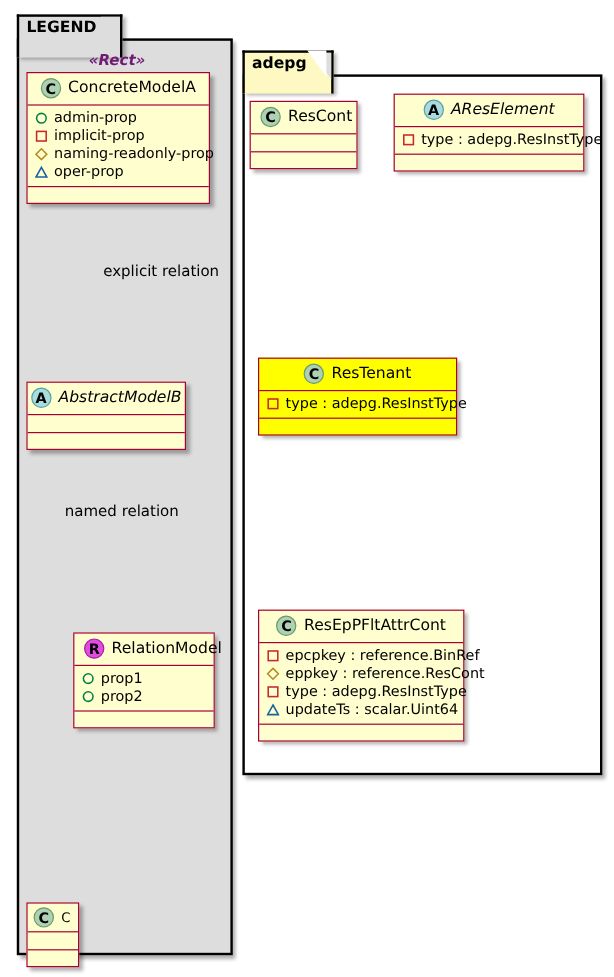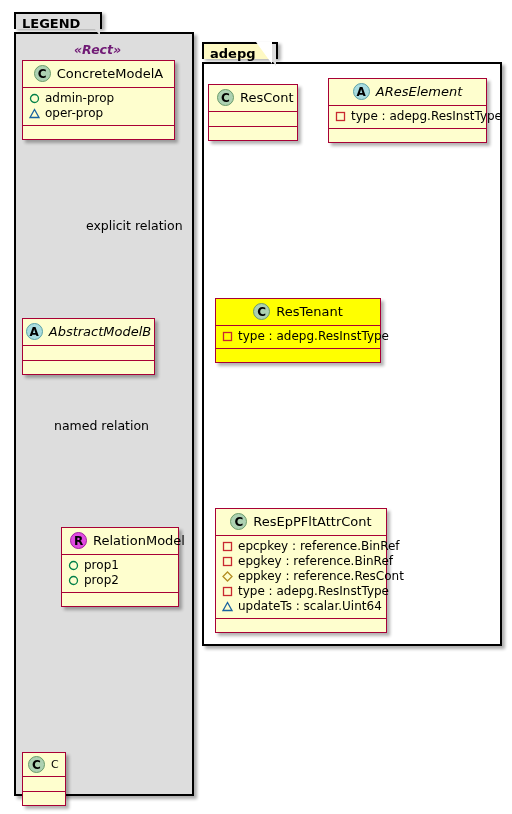--- a/index.html
+++ b/index.html
@@ -37,21 +37,21 @@
     left: 202px; top: 62px;
     width: 300px; height: 584px;
     background: #FFFFFF;
   }
   .pkg-tab {
     position: absolute;
     box-sizing: border-box;
     border: 2px solid #000000;
     border-bottom: none;
     background: #DDDDDD;
-    height: 17px;
+    height: 36px;
     line-height: 20px;
     padding: 0 20px 0 6px;
     font-size: 13px;
     font-weight: bold;
     color: #000000;
     white-space: nowrap;
     box-shadow: 3px 2px 3px rgba(0,0,0,0.3);
   }
   .pkg-tab::after {
     content: "";
@@ -198,20 +198,32 @@
     </div>
     <div class="cls-attrs">
       <div class="attr">
         <svg class="gl" viewBox="0 0 11 11">
             <circle cx="5.5" cy="5.5" r="4" fill="none" stroke="#038048" stroke-width="1.3"></circle>
           </svg>
         <span>admin-prop</span>
       </div>
       <div class="attr">
         <svg class="gl" viewBox="0 0 11 11">
+            <rect x="1.5" y="1.5" width="8" height="8" fill="none" stroke="#C82930" stroke-width="1.3"></rect>
+          </svg>
+        <span>implicit-prop</span>
+      </div>
+      <div class="attr">
+        <svg class="gl" viewBox="0 0 11 11">
+            <polygon points="5.5,1 10,5.5 5.5,10 1,5.5" fill="none" stroke="#B38D22" stroke-width="1.3"></polygon>
+          </svg>
+        <span>naming-readonly-prop</span>
+      </div>
+      <div class="attr">
+        <svg class="gl" viewBox="0 0 11 11">
             <polygon points="5.5,1.5 10,9.5 1,9.5" fill="none" stroke="#1963A0" stroke-width="1.3"></polygon>
           </svg>
         <span>oper-prop</span>
       </div>
     </div>
     <div class="cls-methods"></div>
   </div>
 
   <div class="edge-label" style="left:86px; top:218px;text-align:right;">explicit relation</div>
 
@@ -310,26 +322,20 @@
     </div>
     <div class="cls-attrs">
       <div class="attr">
         <svg class="gl" viewBox="0 0 11 11">
             <rect x="1.5" y="1.5" width="8" height="8" fill="none" stroke="#C82930" stroke-width="1.3"></rect>
           </svg>
         <span>epcpkey : reference.BinRef</span>
       </div>
       <div class="attr">
         <svg class="gl" viewBox="0 0 11 11">
-            <rect x="1.5" y="1.5" width="8" height="8" fill="none" stroke="#C82930" stroke-width="1.3"></rect>
-          </svg>
-        <span>epgkey : reference.BinRef</span>
-      </div>
-      <div class="attr">
-        <svg class="gl" viewBox="0 0 11 11">
             <polygon points="5.5,1 10,5.5 5.5,10 1,5.5" fill="none" stroke="#B38D22" stroke-width="1.3"></polygon>
           </svg>
         <span>eppkey : reference.ResCont</span>
       </div>
       <div class="attr">
         <svg class="gl" viewBox="0 0 11 11">
             <rect x="1.5" y="1.5" width="8" height="8" fill="none" stroke="#C82930" stroke-width="1.3"></rect>
           </svg>
         <span>type : adepg.ResInstType</span>
       </div>

